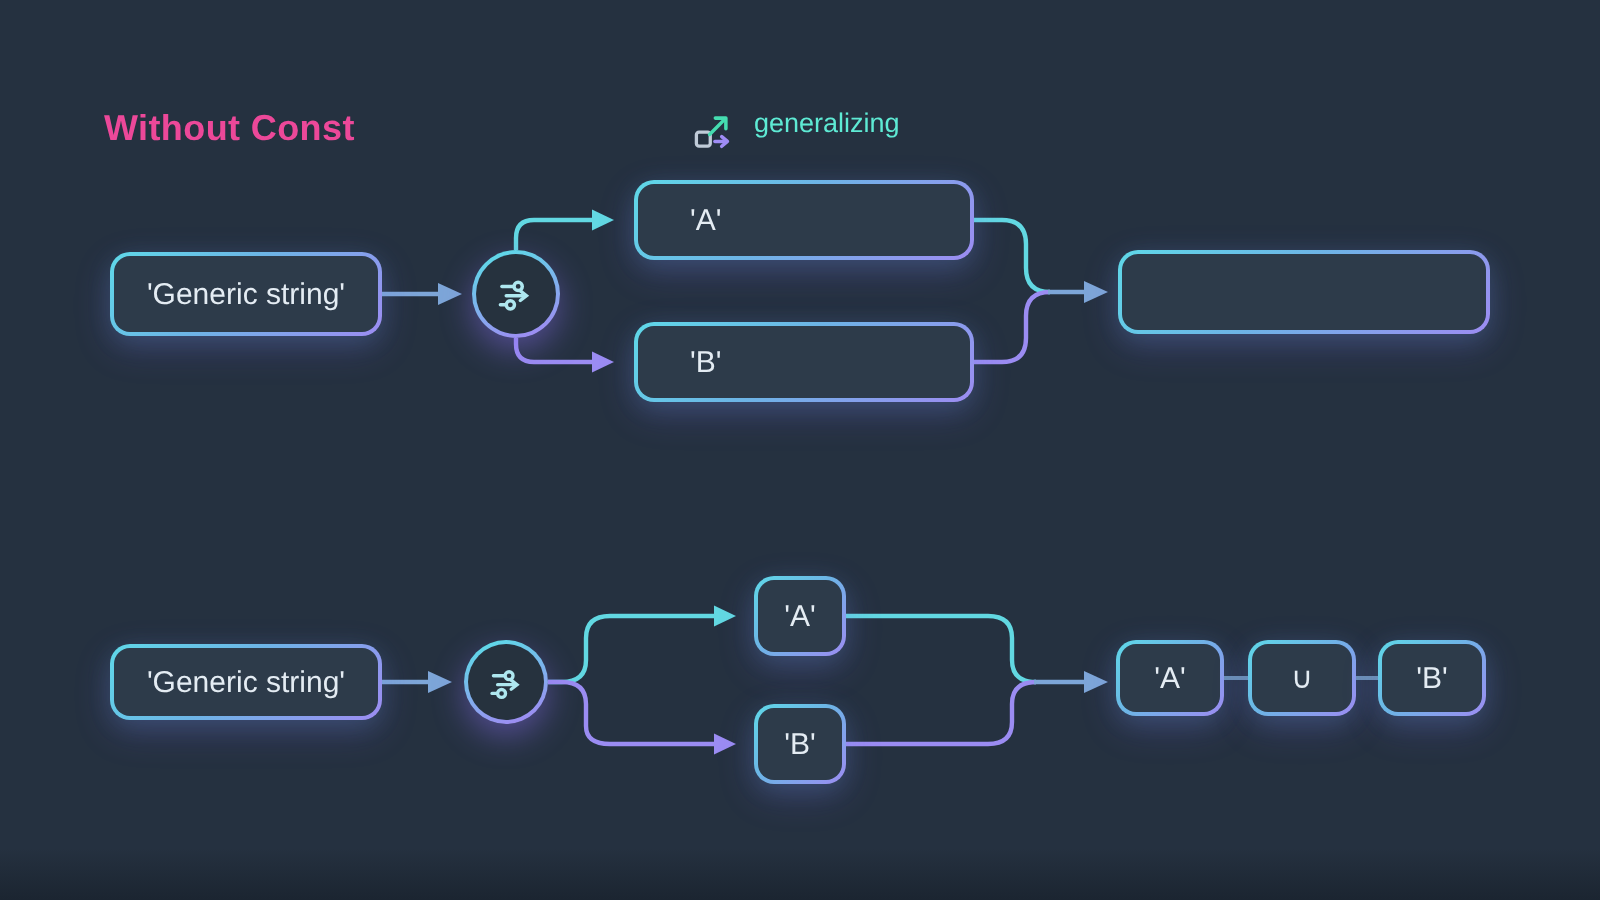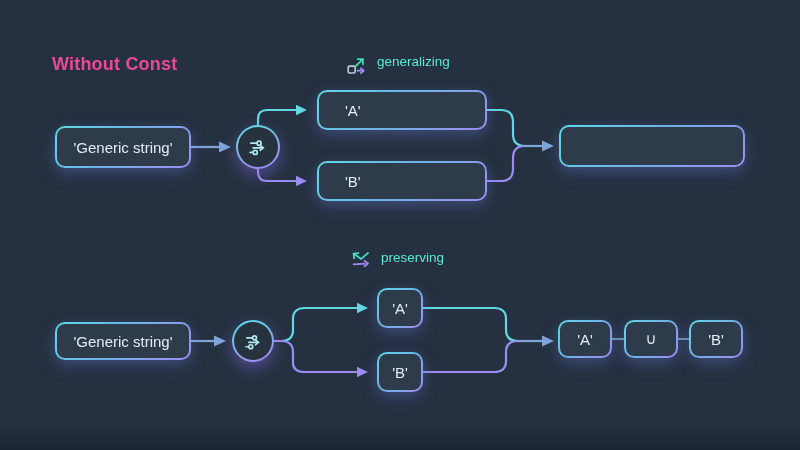--- a/index.html
+++ b/index.html
@@ -126,32 +126,20 @@
 
   <div class="gborder" style="left:317px;top:161px;width:170px;height:40px;">
     <div class="inner left">'B'</div>
   </div>
 
   <div class="gborder" style="left:559px;top:125px;width:186px;height:42px;">
     <div class="inner"></div>
   </div>
 
 
-  <div class="flow-label" style="left:350px;top:250px;">
-    <span style="display:flex;">
-      <svg width="22" height="22" viewBox="0 0 20 20" fill="none" stroke-linecap="round" stroke-linejoin="round">
-        <path d="M10.2,8.2 L3.8,3.6" stroke="#45dcc8" stroke-width="1.6"></path>
-        <path d="M7.6,2.8 L3.2,3.2 L3.8,7.6" stroke="#45dcc8" stroke-width="1.6"></path>
-        <path d="M16.4,2.6 L11,7.4" stroke="#45dcc8" stroke-width="1.6"></path>
-        <path d="M3.2,13 L13.4,12.4" stroke="#9f8cf5" stroke-width="1.6"></path>
-        <path d="M13.2,9.9 L16.4,12.3 L13.2,14.8" stroke="#9f8cf5" stroke-width="1.6"></path>
-      </svg>
-    </span>
-    <span>preserving</span>
-  </div>
 
 
   <div class="gborder" style="left:55px;top:322px;width:136px;height:38px;">
     <div class="inner">'Generic string'</div>
   </div>
 
   <div class="circle" style="left:232px;top:320px;width:42px;height:42px;">
     <div class="inner">
       <span style="display:flex;">
         <svg width="25" height="25" viewBox="0 0 24 24" fill="none" stroke="#aee7ef" stroke-width="1.6" stroke-linecap="round">

